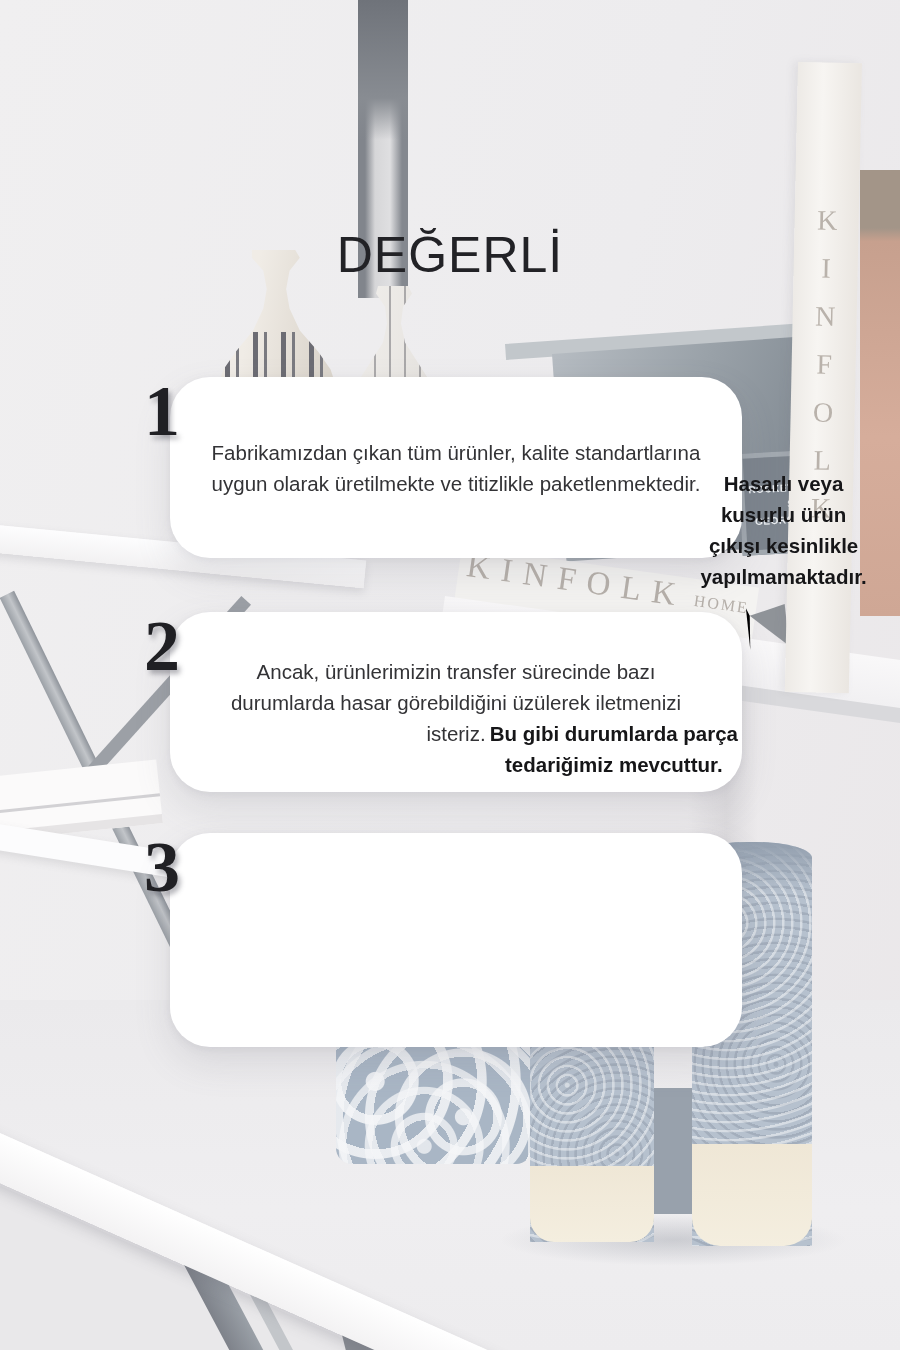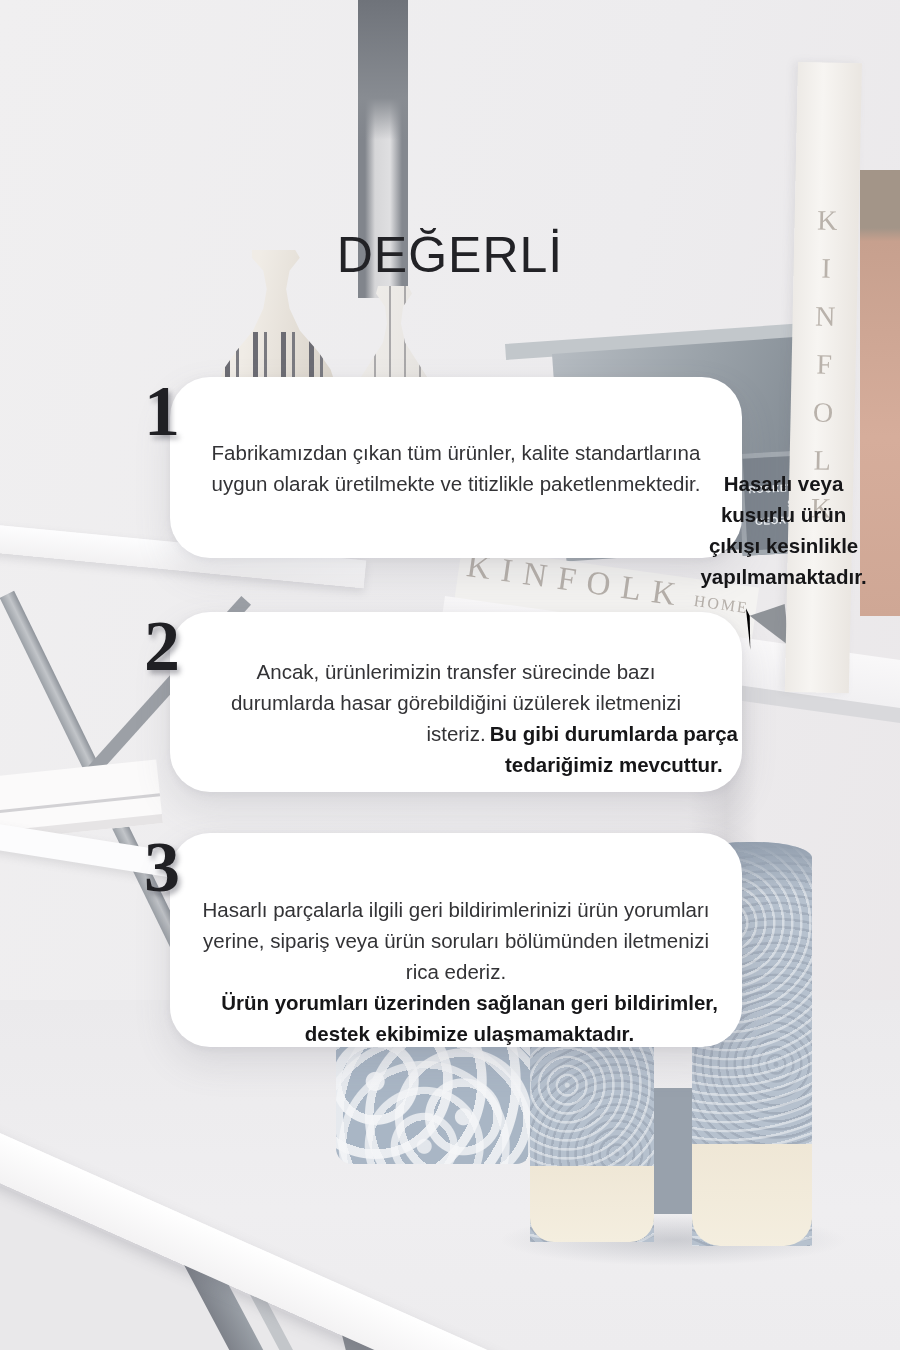--- a/index.html
+++ b/index.html
@@ -227,16 +227,15 @@
     <p><span style="position:static">Fabrikamızdan çıkan tüm ürünler, kalite standartlarına uygun olarak üretilmekte ve titizlikle paketlenmektedir. </span><b>Hasarlı veya kusurlu ürün çıkışı kesinlikle yapılmamaktadır.</b></p>
   </section>
 
   <section class="card card-2">
     <span class="card-number">2</span>
     <p><span style="position:static">Ancak, ürünlerimizin transfer sürecinde bazı durumlarda hasar görebildiğini üzülerek iletmenizi isteriz. </span><b>Bu gibi durumlarda parça tedariğimiz mevcuttur.</b></p>
   </section>
 
   <section class="card card-3">
     <span class="card-number">3</span>
-    <p><span style="position:static">Hasarlı parçalarla ilgili geri bildirimlerinizi ürün yorumları yerine, sipariş veya ürün soruları bölümünden iletmenizi rica ederiz.</span><b class="bold-block">Ürün yorumları üzerinden sağlanan geri bildirimler, destek ekibimize ulaşmamaktadır.</b></p>
   </section>
 
 </div>
 
 </body></html>

